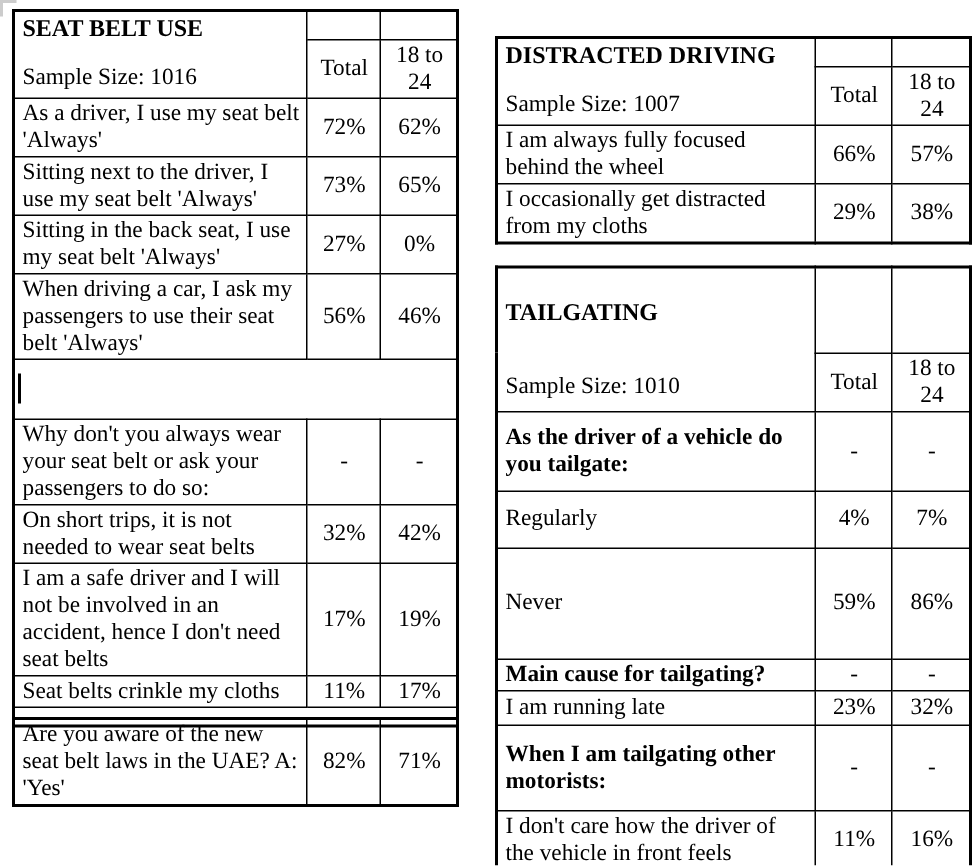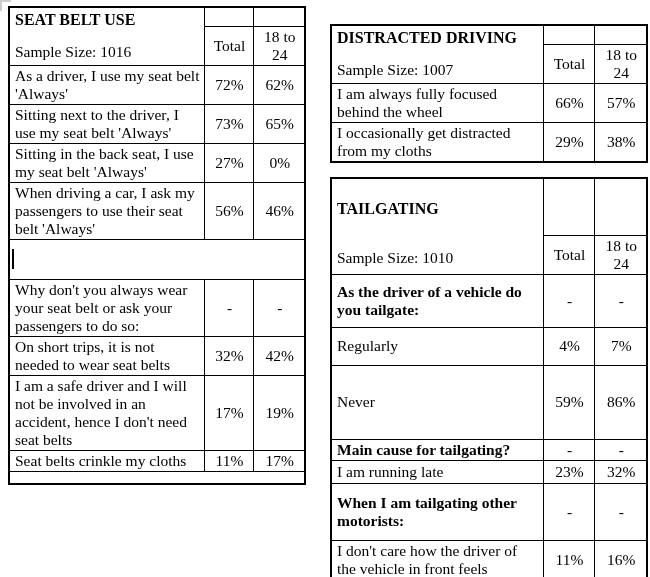--- a/index.html
+++ b/index.html
@@ -118,20 +118,34 @@
       <td>Seat belts crinkle my cloths</td>
       <td class="val">11%</td>
       <td class="val">17%</td>
     </tr>
     <tr style="height:13px">
       <td colspan="3" class="blank-cell"></td>
     </tr>
   </tbody>
     </table>
 
+  <table class="grid" id="t-aware">
+    <colgroup>
+        <col style="width:195px">
+        <col style="width:49px">
+        <col style="width:52px">
+      </colgroup>
+    <tbody>
+        <tr style="height:58px">
+      <td>Are you aware of the new seat belt laws in the UAE? A: 'Yes'</td>
+      <td class="val">82%</td>
+      <td class="val">71%</td>
+    </tr>
+  </tbody>
+    </table>
 
   <table class="grid" id="t-distracted">
     <colgroup>
         <col style="width:212px">
         <col style="width:51px">
         <col style="width:53px">
       </colgroup>
     <tbody>
         <tr style="height:19px">
       <td rowspan="2" class="vt">

